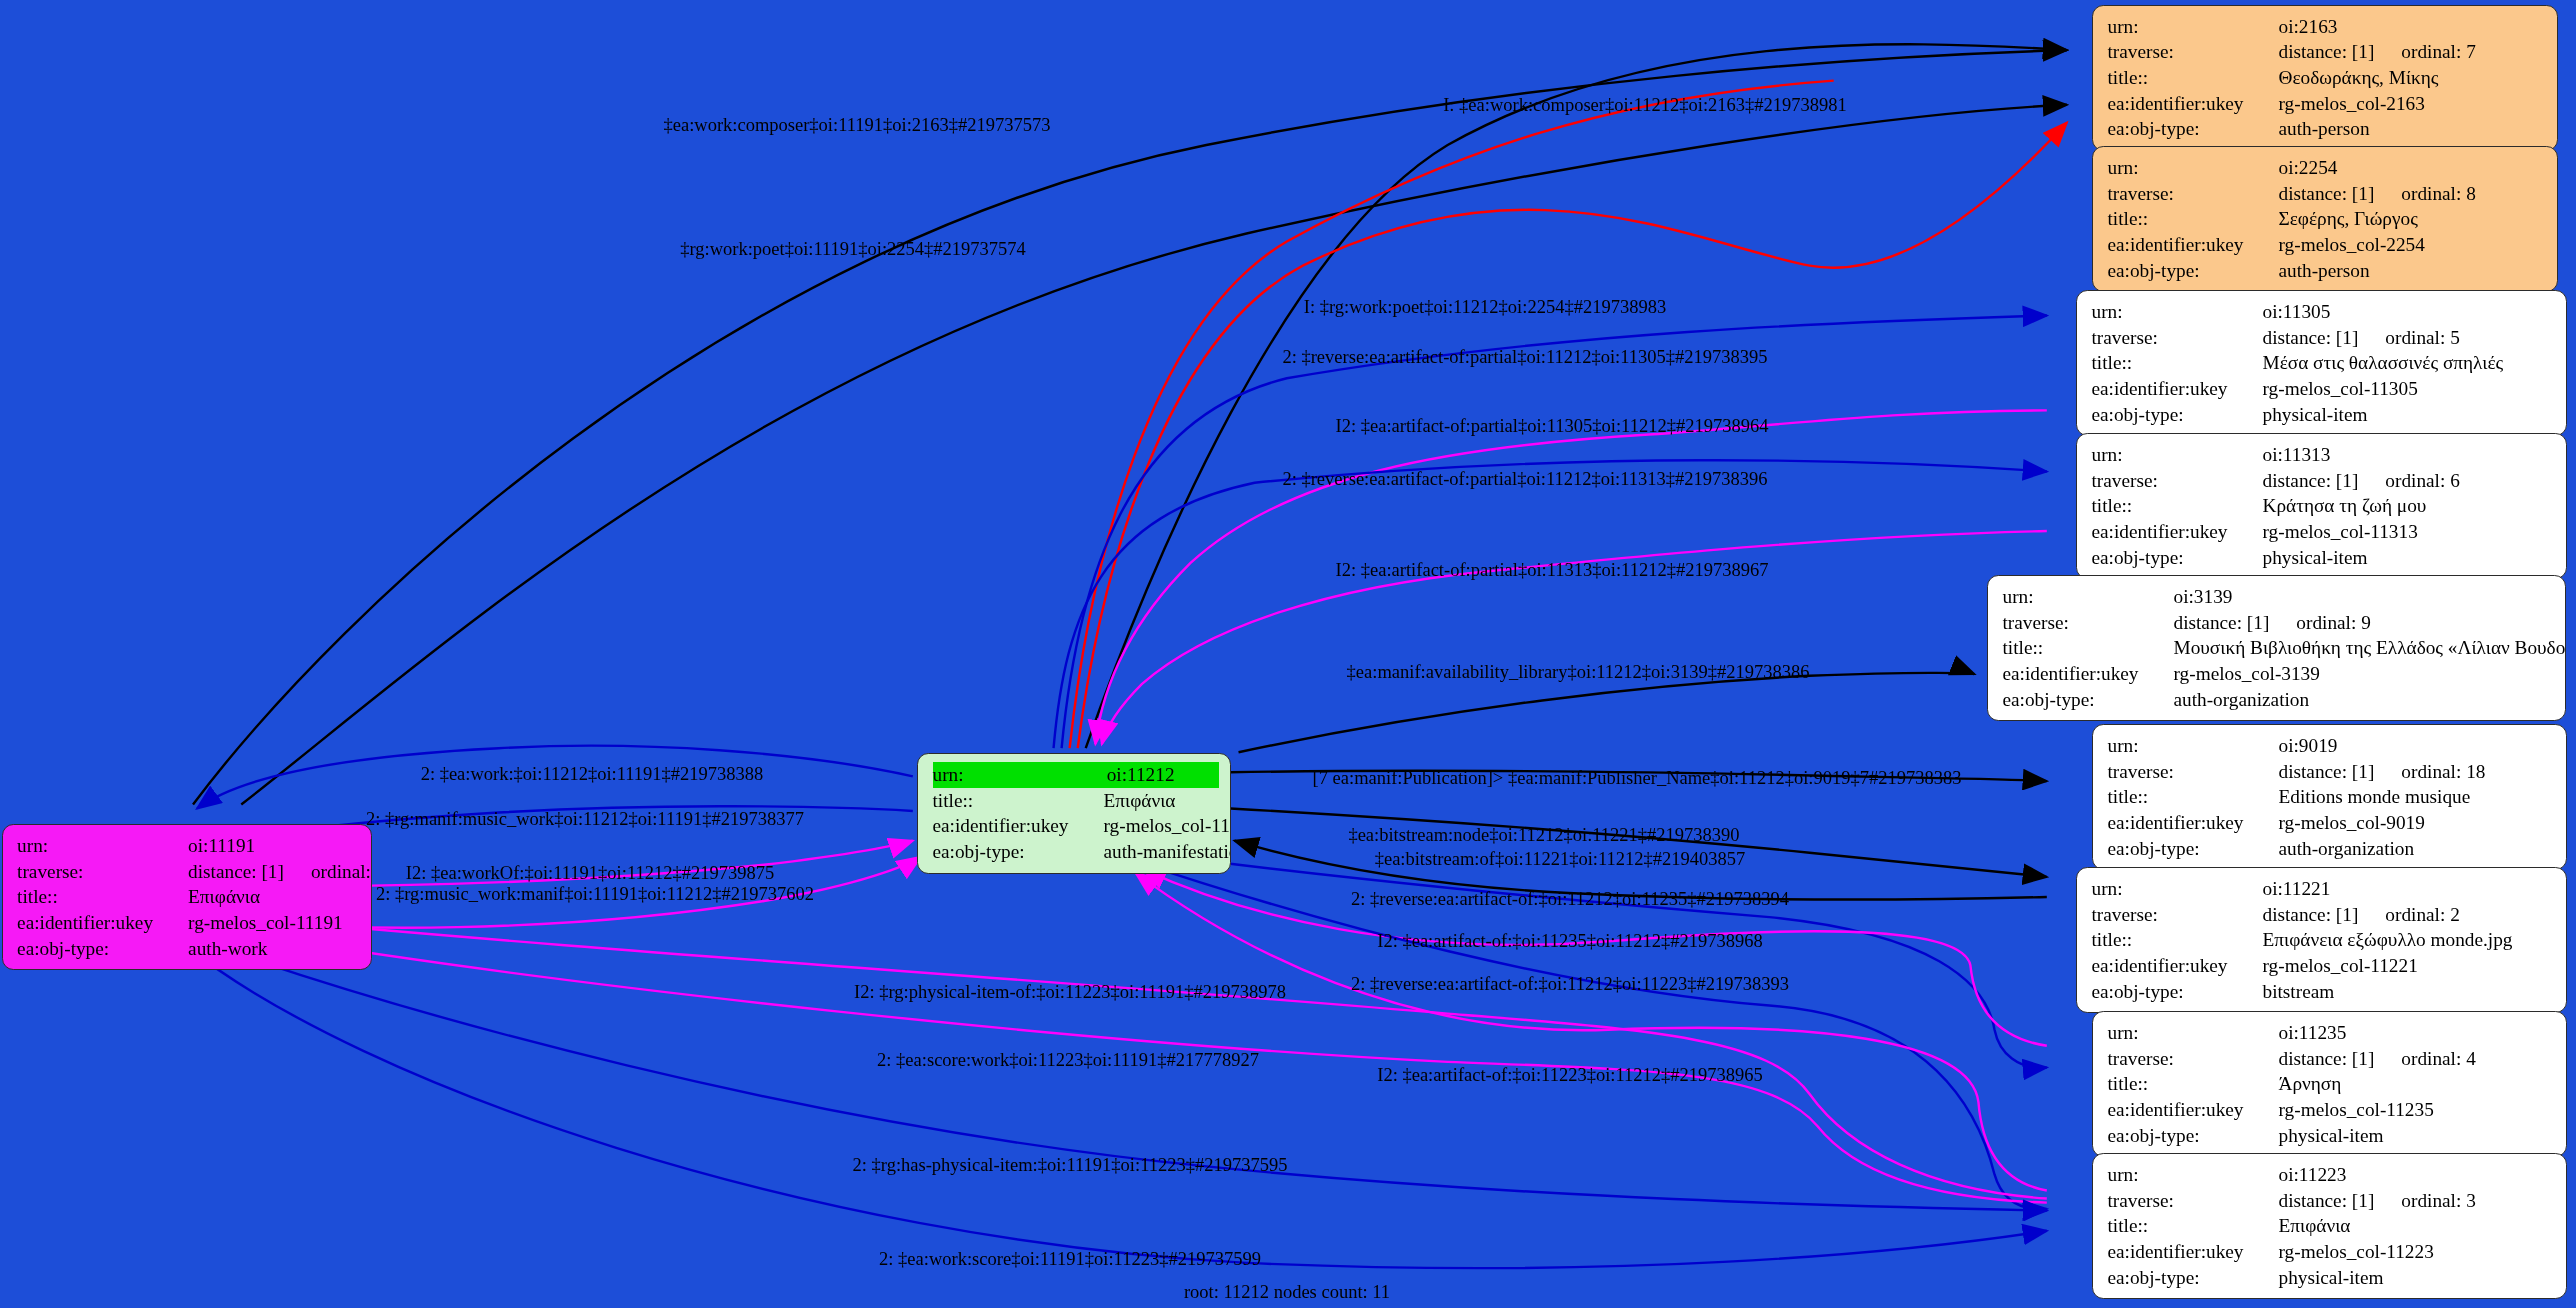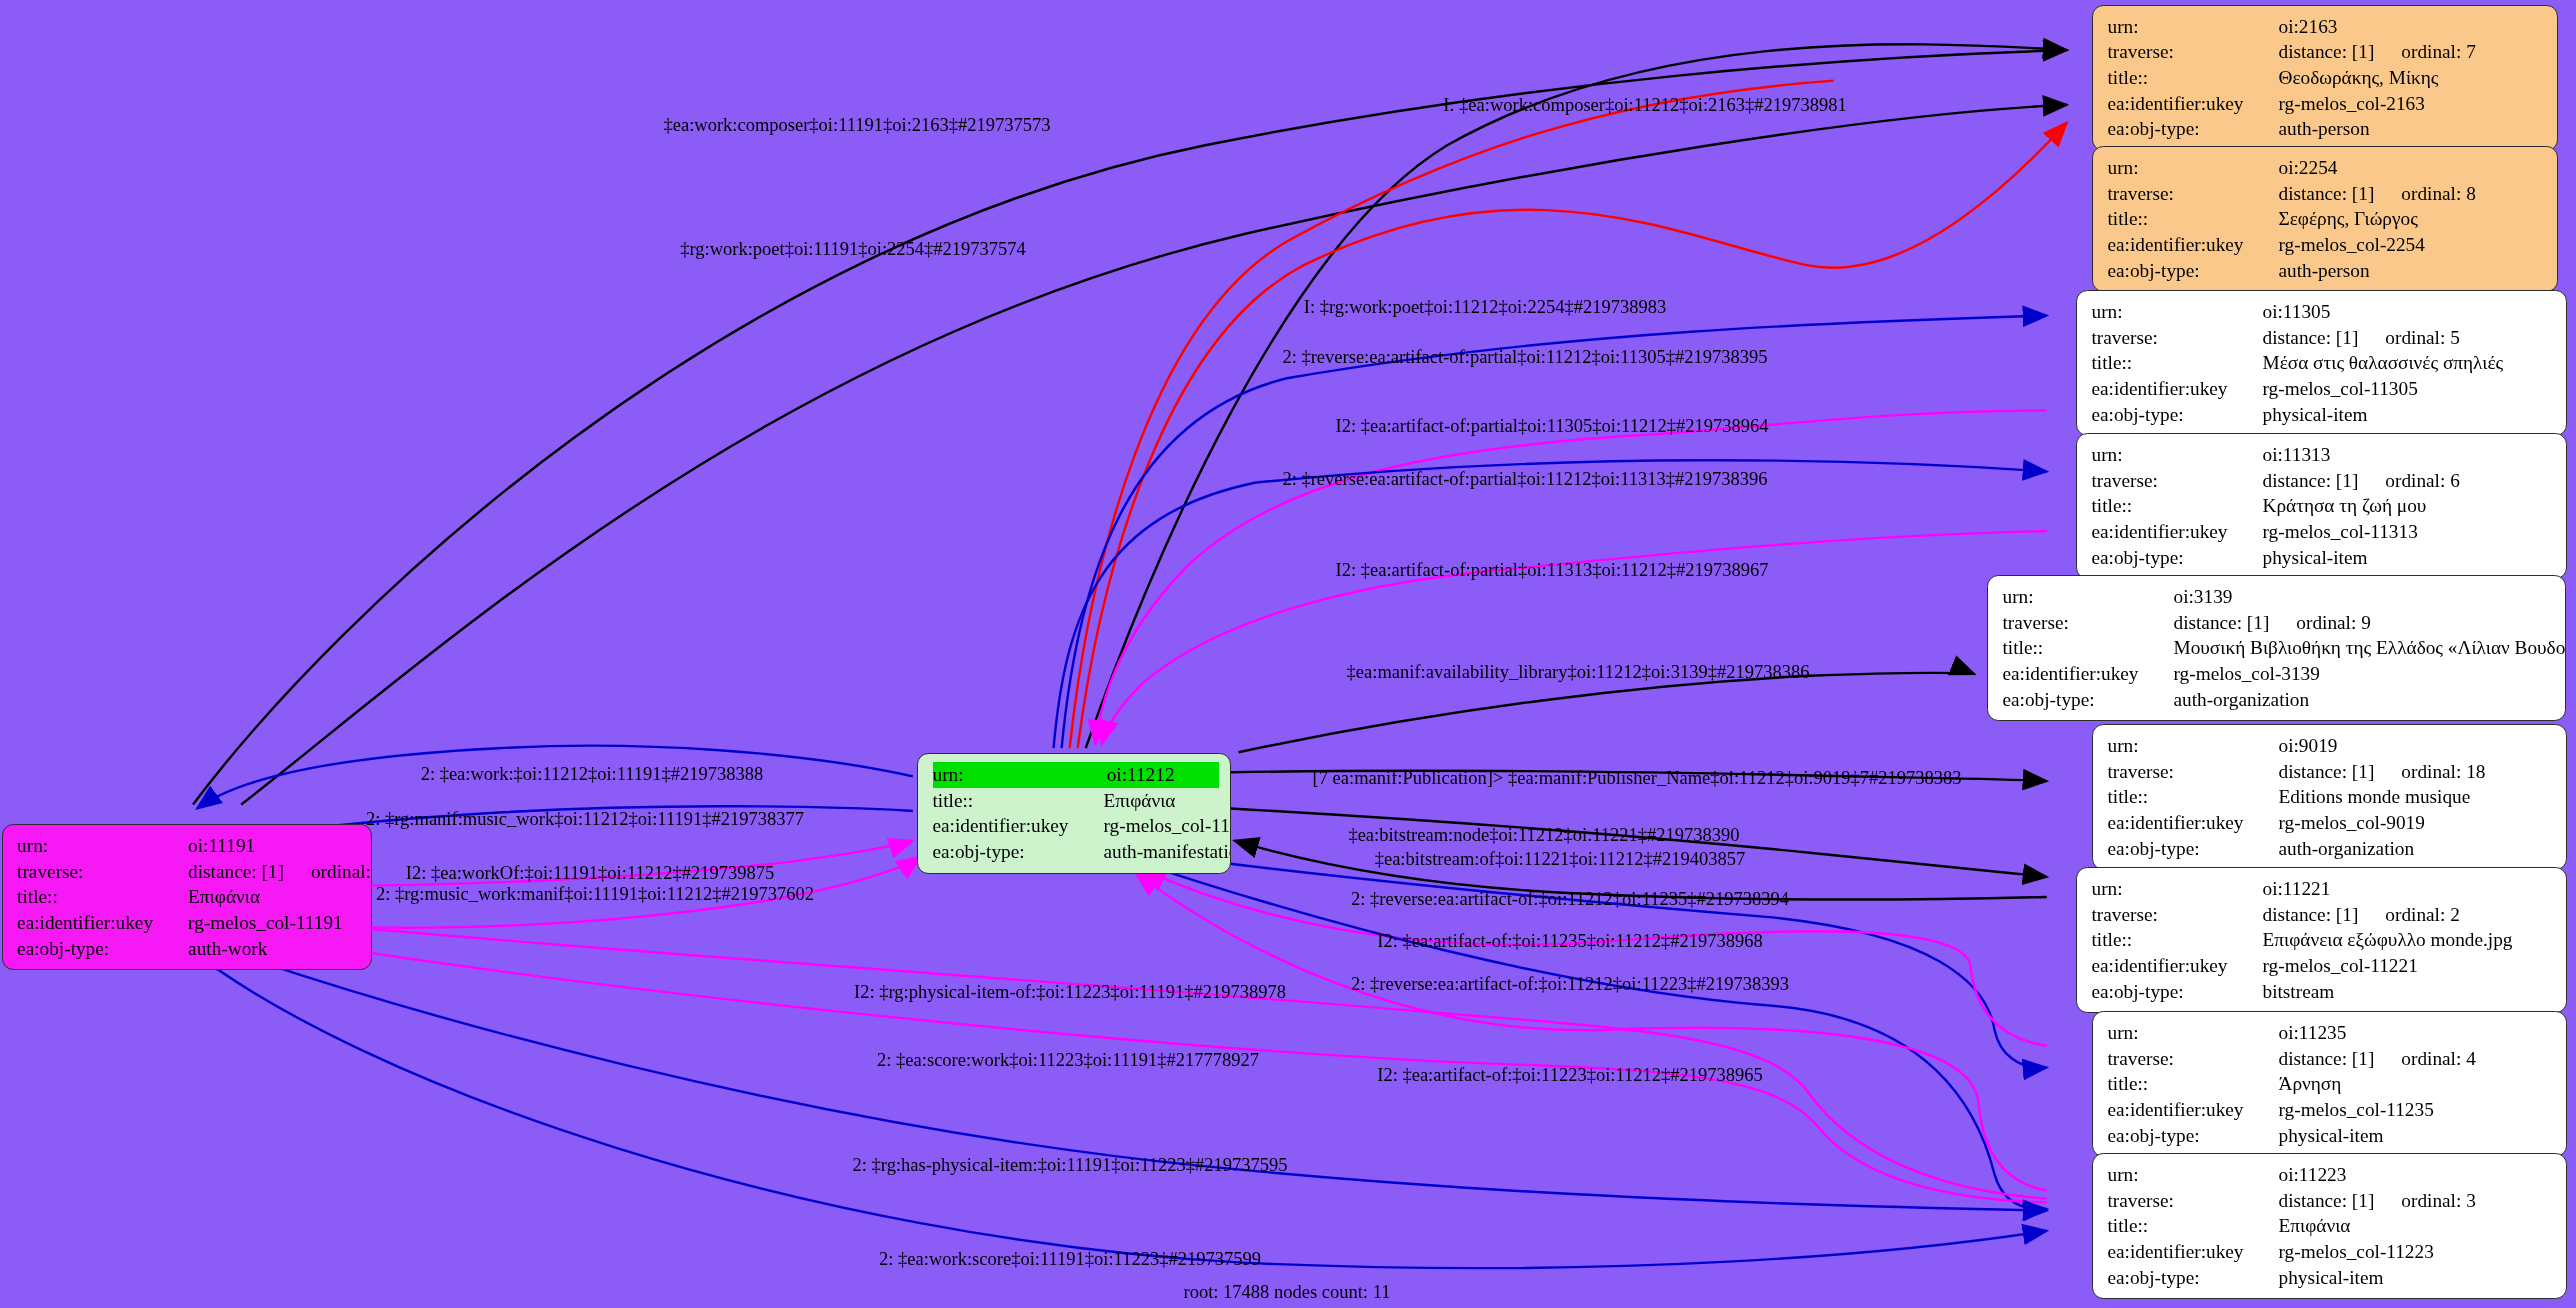--- a/index.html
+++ b/index.html
@@ -7,21 +7,21 @@
     padding: 0;
     background: #ffffff;
   }
   body {
     font-family: "Liberation Serif", "DejaVu Serif", serif;
   }
   #canvas {
     position: relative;
     width: 2576px;
     height: 1309px;
-    background: #8b5cf6;
+    background: #1d4ed8;
     overflow: hidden;
   }
   #edges {
     position: absolute;
     left: 0;
     top: 0;
     width: 2576px;
     height: 1309px;
   }
   .edge-path {
@@ -471,16 +471,16 @@
   <div class="edge-label" style="left:1570px; top:1075px;">I2: ‡ea:artifact-of:‡oi:11223‡oi:11212‡#219738965</div>
   <div class="edge-label" style="left:592px;  top:774px;">2: ‡ea:work:‡oi:11212‡oi:11191‡#219738388</div>
   <div class="edge-label" style="left:585px;  top:819px;">2: ‡rg:manif:music_work‡oi:11212‡oi:11191‡#219738377</div>
   <div class="edge-label" style="left:590px;  top:829px;margin-top:44px;">I2: ‡ea:workOf:‡oi:11191‡oi:11212‡#219739875</div>
   <div class="edge-label" style="left:595px;  top:894px;text-align:right;">2: ‡rg:music_work:manif‡oi:11191‡oi:11212‡#219737602</div>
   <div class="edge-label" style="left:1070px; top:992px;">I2: ‡rg:physical-item-of:‡oi:11223‡oi:11191‡#219738978</div>
   <div class="edge-label" style="left:1068px; top:1060px;">2: ‡ea:score:work‡oi:11223‡oi:11191‡#217778927</div>
   <div class="edge-label" style="left:1070px; top:1165px;">2: ‡rg:has-physical-item:‡oi:11191‡oi:11223‡#219737595</div>
   <div class="edge-label" style="left:1070px; top:1259px;">2: ‡ea:work:score‡oi:11191‡oi:11223‡#219737599</div>
 
-  <div class="footer-label" style="left:1287px; top:1292px;">root: 17488 nodes count: 11</div>
+  <div class="footer-label" style="left:1287px; top:1292px;">root: 11212 nodes count: 11</div>
 
 </div>
 
 
 </body></html>

